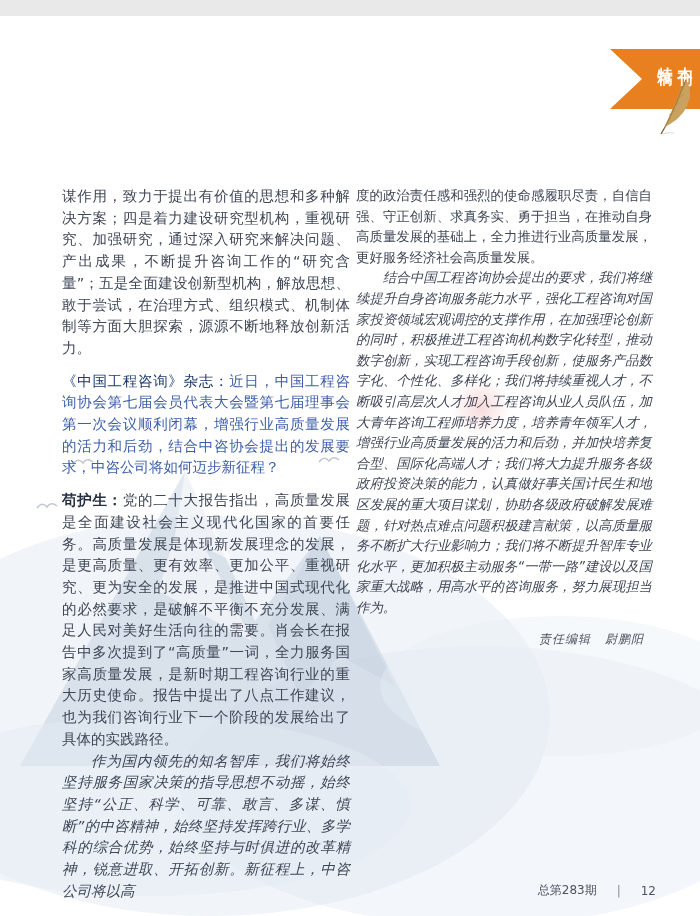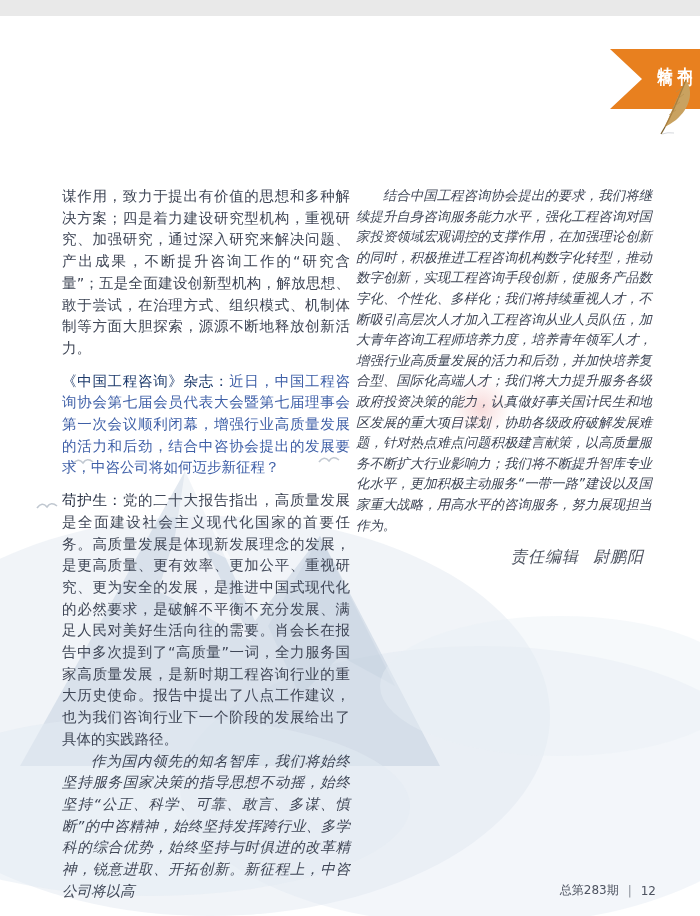--- a/index.html
+++ b/index.html
@@ -21,29 +21,29 @@
   .banner-line2{right:28px;}
   .feather{position:absolute;left:652px;top:62px;}
   
   .col{position:absolute;top:170px;color:#3f4656;text-align:justify;}
   .col p{margin:0;}
   .col-left{left:62px;width:288px;font-size:14.5px;line-height:21.7px;}
   .col-right{left:356px;width:296px;font-size:13.4px;line-height:20.6px;}
   .indent{text-indent:2em;font-style:italic;}
   .question{margin:11px 0 !important;color:#3e5fa7;}
   .question .q-label{color:#1d3a6b;font-weight:normal;}
-  .speaker{font-weight:normal;color:#262f42;}
+  .speaker{font-weight:bold;color:#262f42;}
   .end-mark{display:inline-block;vertical-align:-1px;margin-left:4px;}
   .editor-line{margin-top:11px !important;text-align:right;text-indent:0;
     font-family:"DejaVu Serif","Liberation Serif",serif;font-style:italic;
-    color:#4d5360;font-size:16px;padding-right:8px;letter-spacing:1px;}
+    color:#4d5360;font-size:12px;padding-right:8px;letter-spacing:1px;}
   .editor-name{margin-left:14px;}
   
   .footer{position:absolute;right:44px;top:866px;font-size:12px;color:#4d5360;
-    display:flex;align-items:center;gap:9px;}
+    display:flex;align-items:center;gap:20px;}
   .footer .sep{color:#8a8f99;}
 </style>
 </head>
 <body>
 
 <div class="page">
 
   <svg class="watermark" width="700" height="546" viewBox="0 0 700 546">
     <ellipse cx="210" cy="330" rx="340" ry="200" fill="#cfdbe7" opacity="0.30"></ellipse>
     <ellipse cx="480" cy="400" rx="300" ry="140" fill="#dce6f0" opacity="0.35"></ellipse>
@@ -85,20 +85,21 @@
   </svg>
 
   <div class="col col-left">
     <p><span>谋作用，致力于提出有价值的思想和多种解决方案；四是着力建设研究型机构，重视研究、加强研究，通过深入研究来解决问题、产出成果，不断提升咨询工作的“研究含量”；五是全面建设创新型机构，解放思想、敢于尝试，在治理方式、组织模式、机制体制等方面大胆探索，源源不断地释放创新活力。</span></p>
     <p class="question"><span class="q-label">《中国工程咨询》杂志：</span><span>近日，中国工程咨询协会第七届会员代表大会暨第七届理事会第一次会议顺利闭幕，增强行业高质量发展的活力和后劲，结合中咨协会提出的发展要求，中咨公司将如何迈步新征程？</span></p>
     <p><span class="speaker">苟护生：</span><span>党的二十大报告指出，高质量发展是全面建设社会主义现代化国家的首要任务。高质量发展是体现新发展理念的发展，是更高质量、更有效率、更加公平、重视研究、更为安全的发展，是推进中国式现代化的必然要求，是破解不平衡不充分发展、满足人民对美好生活向往的需要。肖会长在报告中多次提到了“高质量”一词，全力服务国家高质量发展，是新时期工程咨询行业的重大历史使命。报告中提出了八点工作建议，也为我们咨询行业下一个阶段的发展给出了具体的实践路径。</span></p>
     <p class="indent"><span>作为国内领先的知名智库，我们将始终坚持服务国家决策的指导思想不动摇，始终坚持“公正、科学、可靠、敢言、多谋、慎断”的中咨精神，始终坚持发挥跨行业、多学科的综合优势，始终坚持与时俱进的改革精神，锐意进取、开拓创新。新征程上，中咨公司将以高</span></p>
   </div>
 
   <div class="col col-right">
+    <p><span>度的政治责任感和强烈的使命感履职尽责，自信自强、守正创新、求真务实、勇于担当，在推动自身高质量发展的基础上，全力推进行业高质量发展，更好服务经济社会高质量发展。</span></p>
     <p class="indent"><span>结合中国工程咨询协会提出的要求，我们将继续提升自身咨询服务能力水平，强化工程咨询对国家投资领域宏观调控的支撑作用，在加强理论创新的同时，积极推进工程咨询机构数字化转型，推动数字创新，实现工程咨询手段创新，使服务产品数字化、个性化、多样化；我们将持续重视人才，不断吸引高层次人才加入工程咨询从业人员队伍，加大青年咨询工程师培养力度，培养青年领军人才，增强行业高质量发展的活力和后劲，并加快培养复合型、国际化高端人才；我们将大力提升服务各级政府投资决策的能力，认真做好事关国计民生和地区发展的重大项目谋划，协助各级政府破解发展难题，针对热点难点问题积极建言献策，以高质量服务不断扩大行业影响力；我们将不断提升智库专业化水平，更加积极主动服务“一带一路”建设以及国家重大战略，用高水平的咨询服务，努力展现担当作为。</span></p>
     <p class="editor-line"><span>责任编辑</span><span class="editor-name">尉鹏阳</span></p>
   </div>
 
   <div class="footer">
     <span>总第283期</span>
     <span class="sep">|</span>
     <span>12</span>
   </div>
 

